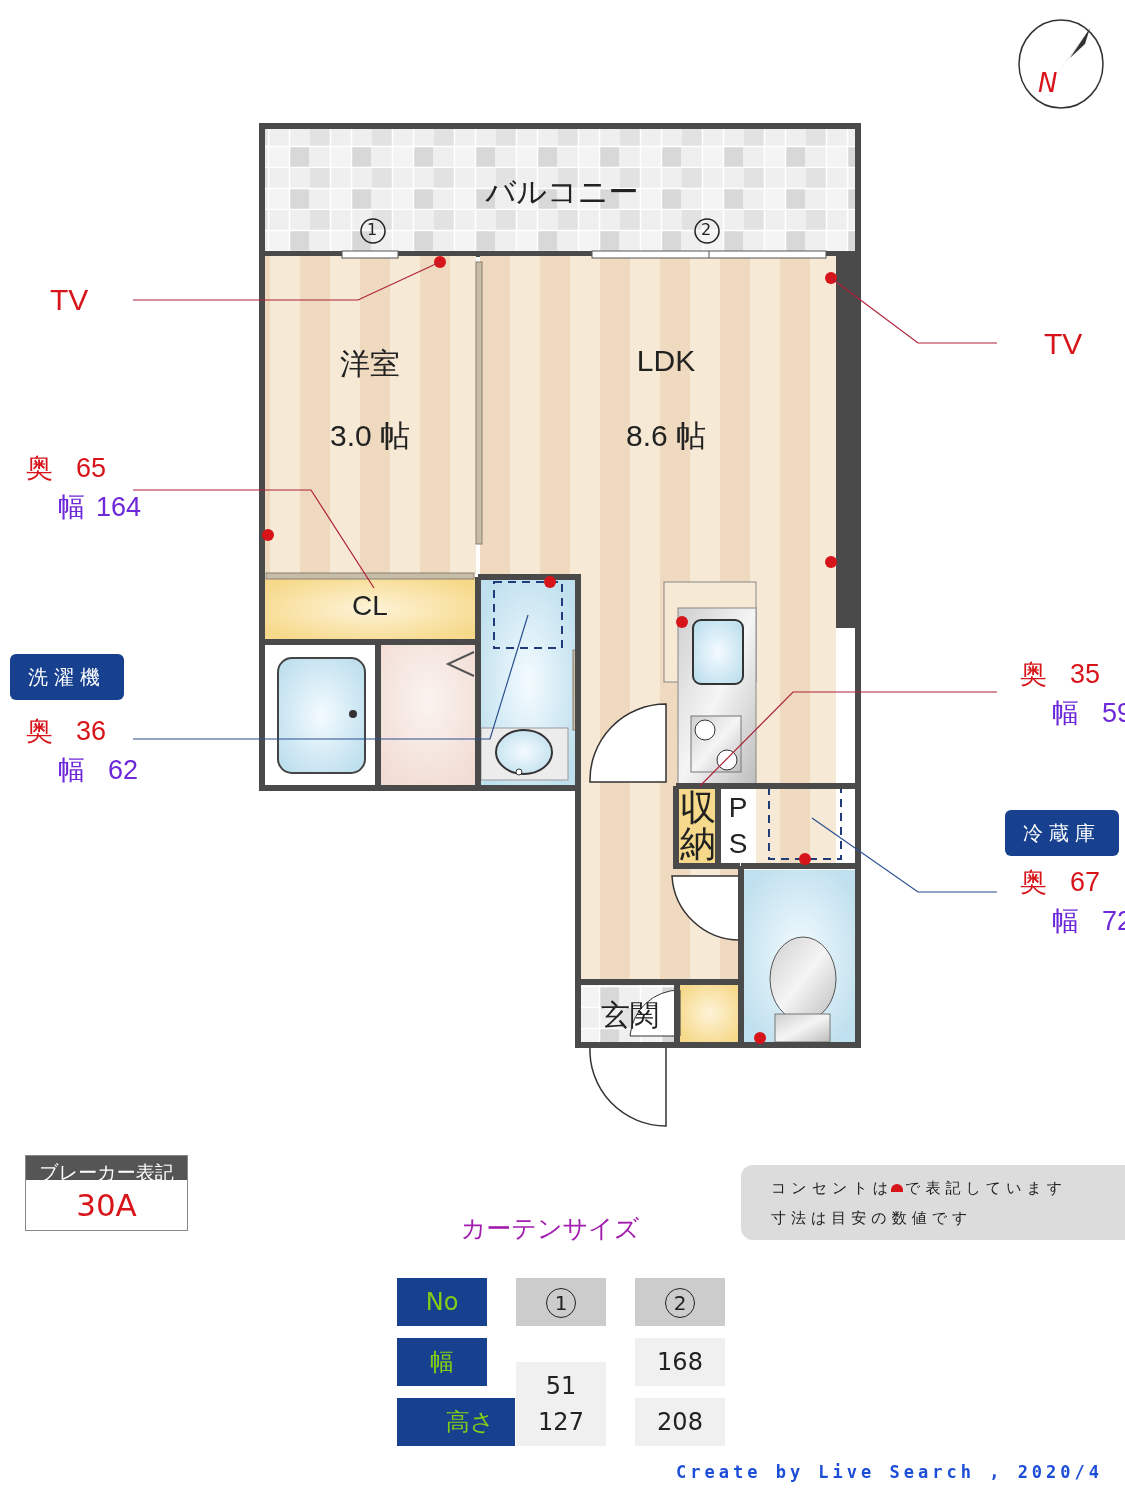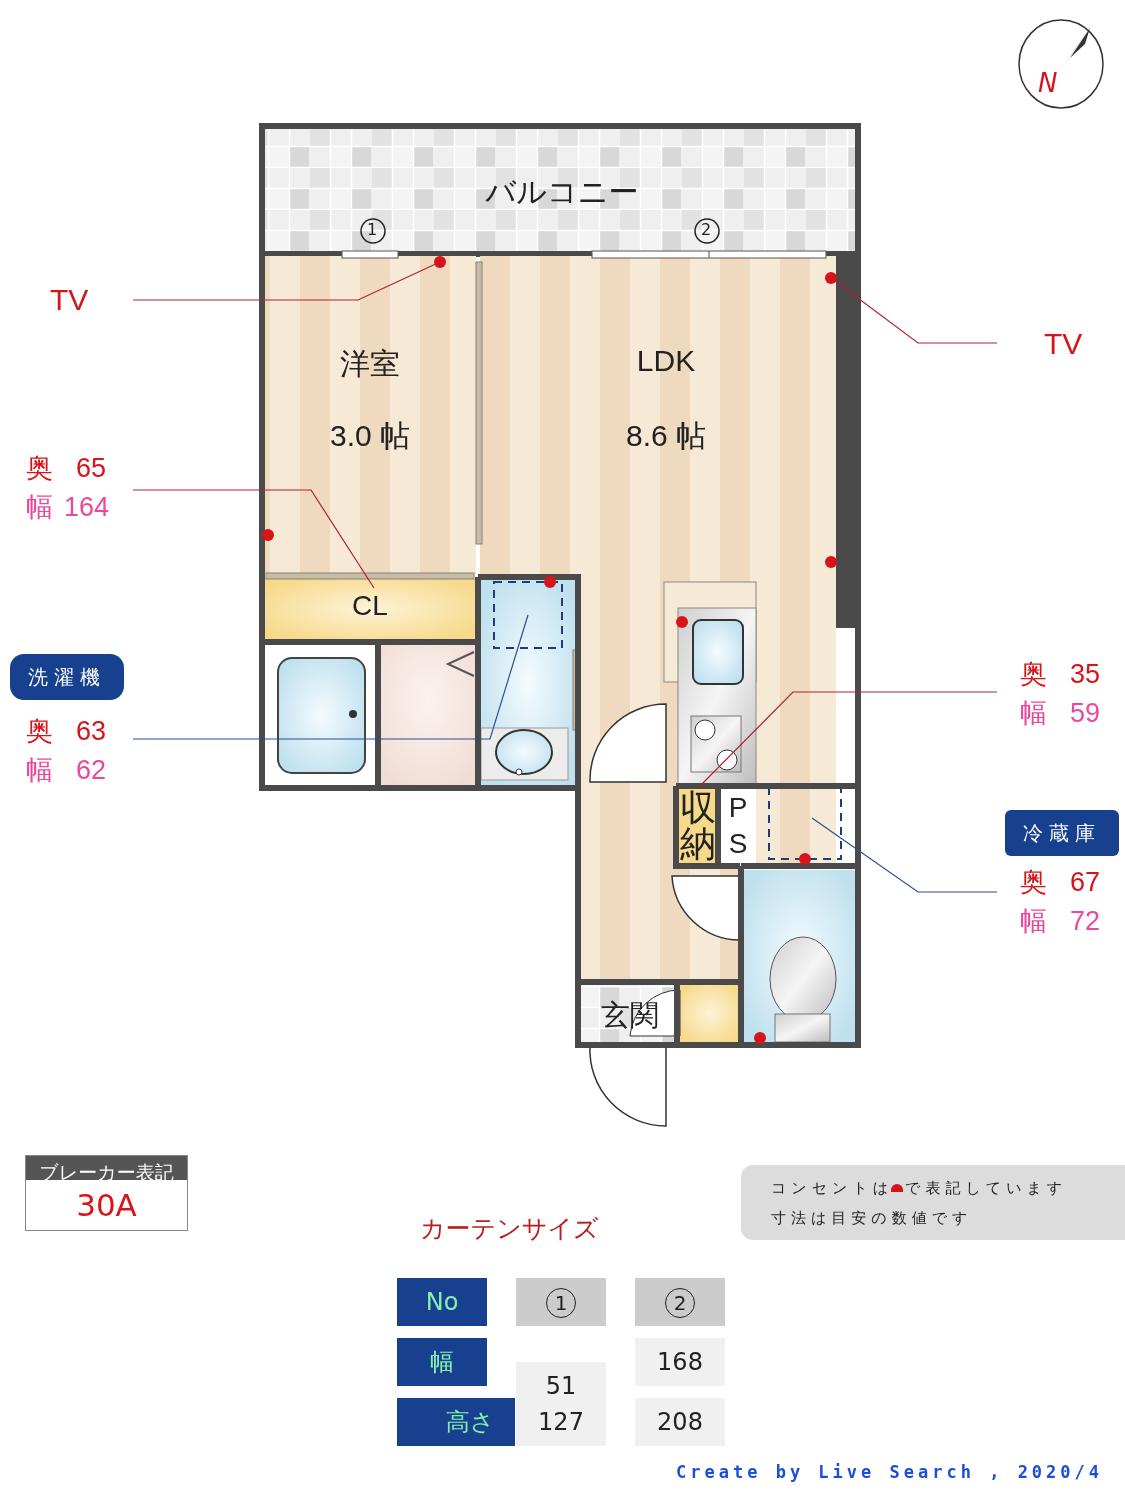--- a/index.html
+++ b/index.html
@@ -1,33 +1,33 @@
 <!DOCTYPE html>
 <html><head>
 <meta charset="utf-8">
 <style>
   html,body{margin:0;padding:0;background:#fff;}
   body{width:1125px;height:1500px;position:relative;overflow:hidden;font-family:"DejaVu Sans","Liberation Sans",sans-serif;}
   svg.plan{position:absolute;left:0;top:0;width:1125px;height:1500px;}
   .lbl{position:absolute;white-space:nowrap;}
   .red{color:#d7141a;}
-  .blue{color:#ec4899;}
+  .blue{color:#6d28d9;margin-left:32px;}
   .tv{font-size:30px;font-family:"Liberation Sans",sans-serif;}
   .dim{font-size:27px;line-height:39px;font-family:"Liberation Sans",sans-serif;}
   .dim span.k{display:inline-block;width:50px;}
   .badge{position:absolute;background:#17418f;color:#fff;border-radius:6px;font-size:20px;letter-spacing:6px;text-align:center;line-height:46px;height:46px;}
   .room{position:absolute;color:#222;font-size:30px;text-align:center;font-family:"Liberation Sans",sans-serif;}
   .breaker{position:absolute;left:25px;top:1155px;width:161px;border:1px solid #888;}
   .breaker .h{background:#555;color:#fff;font-size:19px;text-align:center;height:24px;line-height:32px;}
   .breaker .v{background:#fff;color:#d7141a;font-size:31px;text-align:center;height:50px;line-height:50px;}
   .note{position:absolute;left:741px;top:1165px;width:425px;height:75px;background:#dcdcdc;border-radius:12px;font-size:15px;letter-spacing:5px;color:#222;}
   .note div{position:absolute;left:30px;}
-  .curtain-title{position:absolute;left:420px;top:1212px;width:260px;text-align:left;font-size:25px;color:#b91c1c;}
+  .curtain-title{position:absolute;left:420px;top:1212px;width:260px;text-align:center;font-size:25px;color:#a21caf;}
   .cell{position:absolute;width:90px;height:48px;line-height:48px;text-align:center;font-size:24px;color:#222;}
-  .cell.head{background:#17418f;color:#86efac;}
+  .cell.head{background:#17418f;color:#84cc16;}
   .cell.gray{background:#cccccc;}
   .cell.light{background:#f0f0f0;}
   .circ{display:inline-block;width:28px;height:28px;border:1.5px solid #222;border-radius:50%;line-height:28px;font-size:20px;vertical-align:middle;}
   .footer{position:absolute;left:676px;top:1462px;font-family:"DejaVu Sans Mono","Liberation Mono",monospace;font-size:17px;font-weight:bold;letter-spacing:4px;color:#1d4ed8;}
 </style>
 </head>
 <body>
 
 <svg class="plan" viewBox="0 0 1125 1500" xmlns="http://www.w3.org/2000/svg">
   <defs>
@@ -176,23 +176,23 @@
 <div class="room" style="left:590px;top:996px;width:80px;font-size:29px;">玄関</div>
 
 <div class="lbl red tv" style="left:50px;top:283px;">TV</div>
 <div class="lbl red tv" style="left:1044px;top:327px;">TV</div>
 
 <div class="lbl dim" style="left:26px;top:449px;">
   <div class="red"><span class="k">奥</span><span>65</span></div>
   <div class="blue"><span class="k" style="width:38px;">幅</span><span>164</span></div>
 </div>
 
-<div class="badge" style="left:10px;top:654px;width:114px;border-radius:14px;">洗濯機</div>
+<div class="badge" style="left:10px;top:654px;width:114px;">洗濯機</div>
 <div class="lbl dim" style="left:26px;top:712px;">
-  <div class="red"><span class="k">奥</span><span>63</span></div>
+  <div class="red"><span class="k">奥</span><span>36</span></div>
   <div class="blue"><span class="k">幅</span><span>62</span></div>
 </div>
 
 <div class="lbl dim" style="left:1020px;top:655px;">
   <div class="red"><span class="k">奥</span><span>35</span></div>
   <div class="blue"><span class="k">幅</span><span>59</span></div>
 </div>
 
 <div class="badge" style="left:1005px;top:810px;width:114px;">冷蔵庫</div>
 <div class="lbl dim" style="left:1020px;top:863px;">

